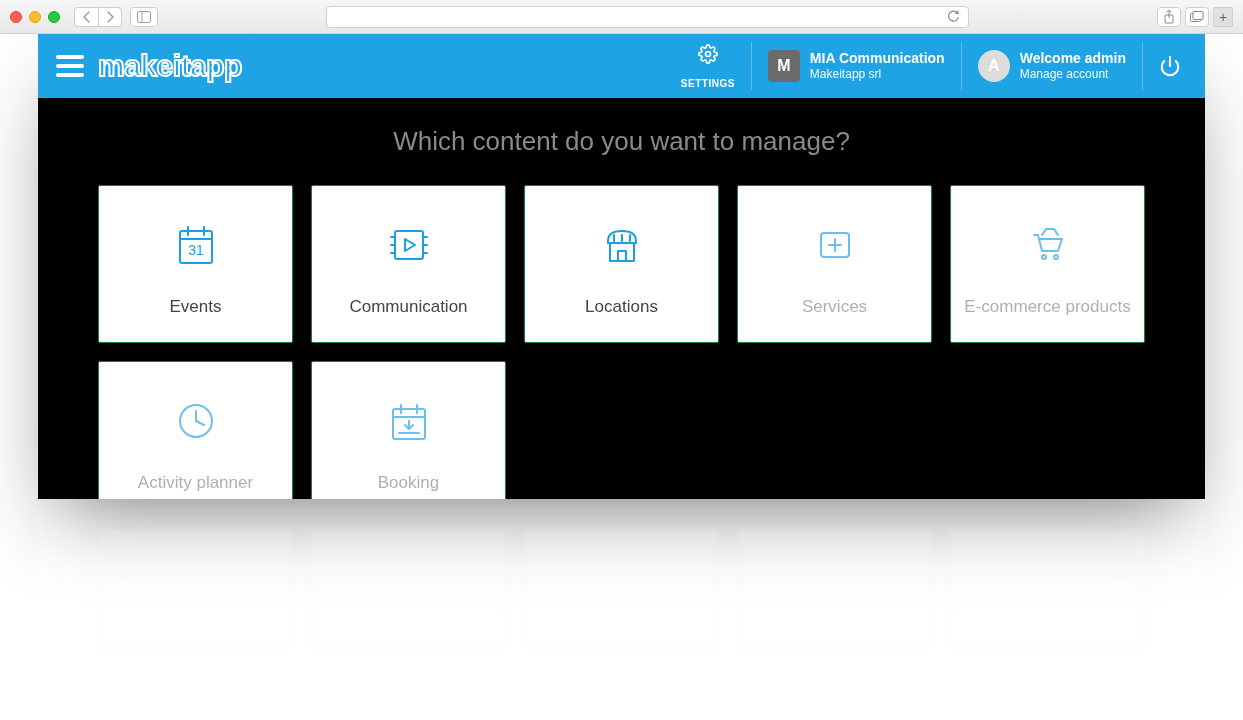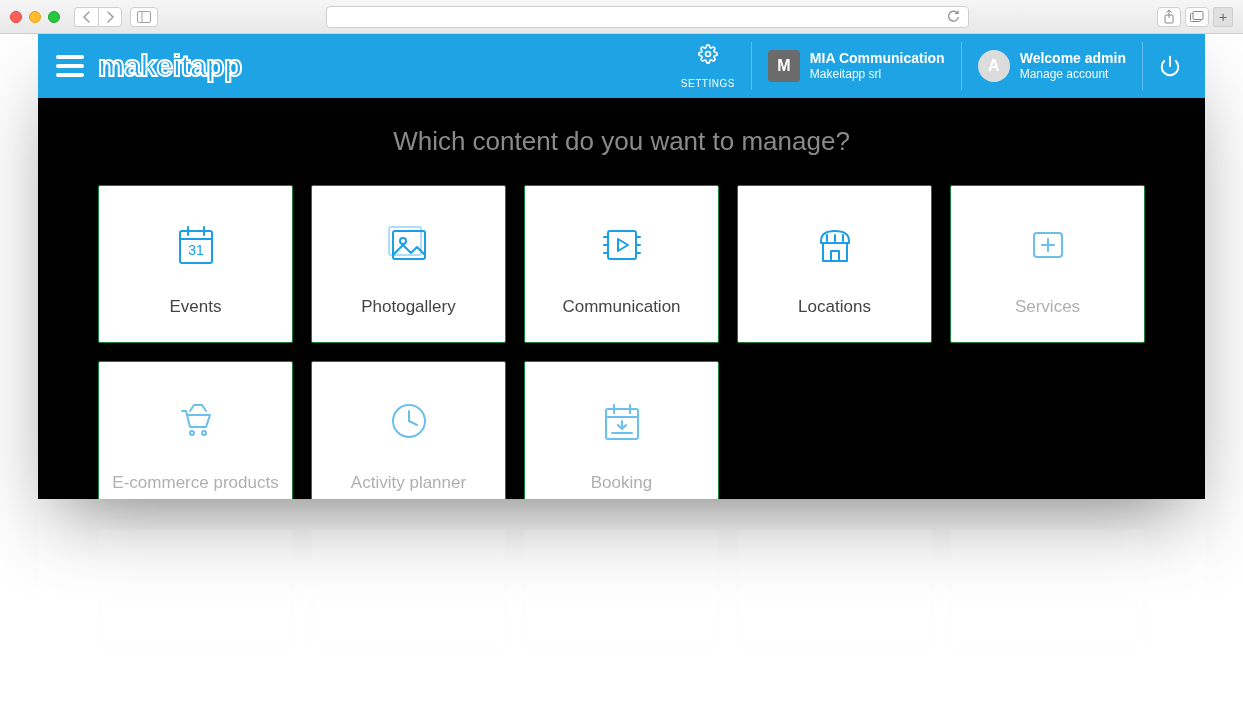--- a/index.html
+++ b/index.html
@@ -98,21 +98,21 @@
     font-size: 30px;
   }
   .topbar-spacer { flex:1; }
   .settings-block {
     display:flex; flex-direction:column; align-items:center;
     padding: 0 16px;
     border-right: 1px solid rgba(255,255,255,0.3);
     height: 48px; justify-content:center;
     cursor:pointer;
   }
-  .settings-label { font-size: 10px; letter-spacing:0.5px; margin-top:14px; }
+  .settings-label { font-size: 10px; letter-spacing:0.5px; margin-top:14px;font-weight:bold; }
   .org-block, .user-block {
     display:flex; align-items:center; gap:10px;
     padding: 0 16px;
     border-right: 1px solid rgba(255,255,255,0.3);
     height: 48px;
     cursor:pointer;
   }
   .avatar-box {
     width: 32px; height:32px; border-radius:4px;
     display:flex; align-items:center; justify-content:center;
@@ -282,31 +282,20 @@
           <div class="card-icon">
             <svg viewBox="0 0 48 48" fill="none" stroke="#1a9ee5" stroke-width="2" stroke-linecap="round" stroke-linejoin="round" style="color:#1a9ee5">
               <rect x="8" y="10" width="32" height="32" rx="2"></rect>
               <line x1="8" y1="18" x2="40" y2="18"></line>
               <line x1="16" y1="6" x2="16" y2="14"></line>
               <line x1="32" y1="6" x2="32" y2="14"></line>
               <text x="24" y="34" text-anchor="middle" font-size="14" font-family="Arial" fill="currentColor" stroke="none">31</text>
             </svg>
           </div>
           <div class="card-label">Events</div>
-        </div>
-        <div class="card active">
-          <div class="card-icon">
-            <svg viewBox="0 0 48 48" fill="none" stroke="#1a9ee5" stroke-width="2" stroke-linecap="round" stroke-linejoin="round" style="color:#1a9ee5">
-              <rect x="8" y="10" width="32" height="28" rx="2"></rect>
-              <circle cx="18" cy="20" r="3"></circle>
-              <path d="M8 34 L18 24 L26 32 L32 26 L40 34"></path>
-              <rect x="4" y="6" width="32" height="28" rx="2" opacity="0.35"></rect>
-            </svg>
-          </div>
-          <div class="card-label">Photogallery</div>
         </div>
         <div class="card active">
           <div class="card-icon">
             <svg viewBox="0 0 48 48" fill="none" stroke="#1a9ee5" stroke-width="2" stroke-linecap="round" stroke-linejoin="round" style="color:#1a9ee5">
               <rect x="10" y="10" width="28" height="28" rx="2"></rect>
               <path d="M20 18 L30 24 L20 30 Z"></path>
               <line x1="10" y1="16" x2="6" y2="16"></line>
               <line x1="10" y1="24" x2="6" y2="24"></line>
               <line x1="10" y1="32" x2="6" y2="32"></line>
               <line x1="38" y1="16" x2="42" y2="16"></line>

